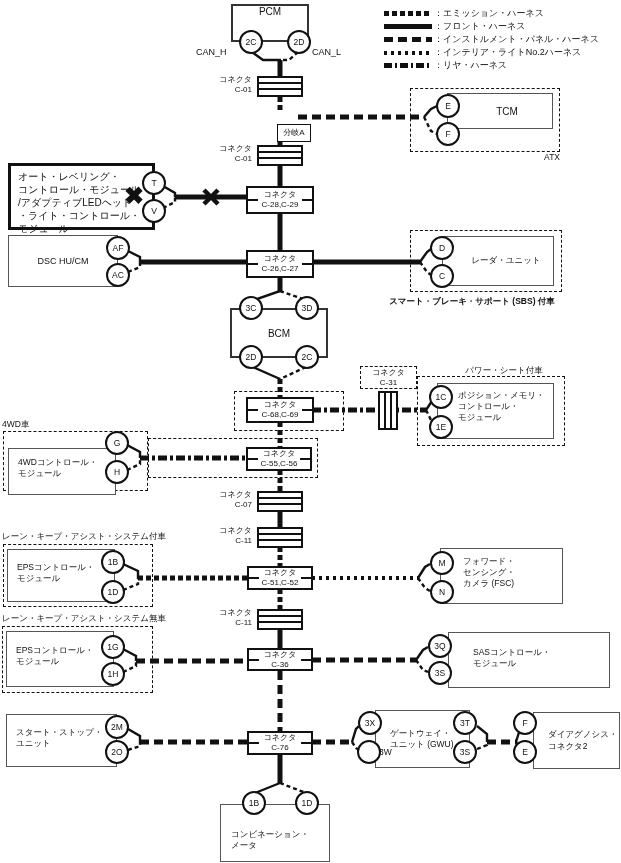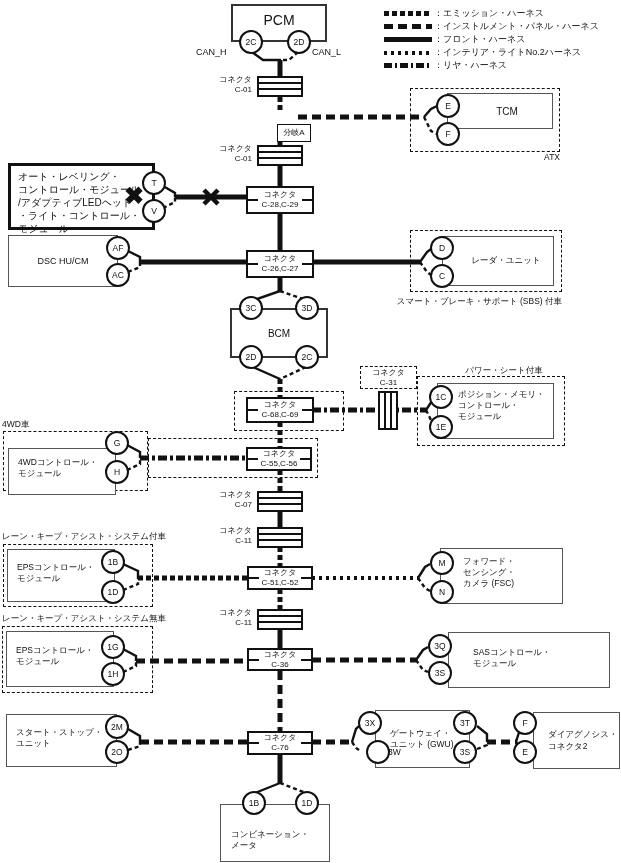--- a/index.html
+++ b/index.html
@@ -117,38 +117,38 @@
     <path class="stub" d="M280,783 L255,793"></path>
     <path class="stubd" d="M280,783 L306,793"></path>
   </svg>
 
   <div class="legend">
     <div class="legrow">
       <div class="lsamp ls-em"></div>
       <span class="legtxt">：エミッション・ハーネス</span>
     </div>
     <div class="legrow">
+      <div class="lsamp ls-fr"></div>
+      <span class="legtxt">：フロント・ハーネス</span>
+    </div>
+    <div class="legrow">
       <div class="lsamp ls-in"></div>
       <span class="legtxt">：インストルメント・パネル・ハーネス</span>
     </div>
     <div class="legrow">
-      <div class="lsamp ls-fr"></div>
-      <span class="legtxt">：フロント・ハーネス</span>
-    </div>
-    <div class="legrow">
       <div class="lsamp ls-it"></div>
       <span class="legtxt">：インテリア・ライトNo.2ハーネス</span>
     </div>
     <div class="legrow">
       <div class="lsamp ls-re"></div>
       <span class="legtxt">：リヤ・ハーネス</span>
     </div>
   </div>
 
-  <div class="box2" style="left:231px;top:4px;width:96px;height:38px;display:flex;justify-content:center;padding-top:6px;font-size:14px;">
+  <div class="box2" style="left:231px;top:4px;width:78px;height:38px;display:flex;justify-content:center;font-size:10px;">
       <span>PCM</span>
     </div>
   <div class="lbl" style="left:196px;top:47px;font-size:9px;">CAN_H</div>
   <div class="lbl" style="left:312px;top:47px;font-size:9px;">CAN_L</div>
 
   <div class="clab" style="left:200px;top:75px;width:52px;">
     <span>コネクタ</span><br>
     <span>C-01</span>
   </div>
   <div class="csym" style="left:257px;top:76px;">
@@ -199,34 +199,34 @@
     <i class="l"></i>
       <i class="r"></i>
     <span>コネクタ</span>
     <span>C-26,C-27</span>
   </div>
 
   <div class="dashedbox" style="left:410px;top:230px;width:152px;height:62px;"></div>
   <div class="box" style="left:442px;top:236px;width:112px;height:50px;display:flex;align-items:center;justify-content:center;font-size:8.5px;padding-left:16px;">
       <span>レーダ・ユニット</span>
     </div>
-  <div class="lbl" style="left:382px;top:296px;width:180px;text-align:right;">スマート・ブレーキ・サポート (SBS) 付車</div>
+  <div class="lbl" style="left:382px;top:296px;width:180px;text-align:center;font-weight:bold;">スマート・ブレーキ・サポート (SBS) 付車</div>
 
   <div class="box2" style="left:230px;top:308px;width:98px;height:50px;display:flex;align-items:center;justify-content:center;font-size:10px;">
       <span>BCM</span>
     </div>
 
   <div class="clab" style="left:360px;top:366px;width:57px;height:23px;border:1.6px dashed #111;text-align:center;box-sizing:border-box;padding-top:1px;">
     <span>コネクタ</span><br>
     <span>C-31</span>
   </div>
   <div class="lbl" style="left:446px;top:365px;width:116px;text-align:center;">パワー・シート付車</div>
   <div class="dashedbox" style="left:417px;top:376px;width:148px;height:70px;"></div>
   <div class="box" style="left:437px;top:383px;width:117px;height:56px;">
-    <div class="mod" style="padding:6px 2px 2px 20px;font-family:Liberation Mono, monospace;">ポジション・メモリ・
+    <div class="mod" style="padding:6px 2px 2px 20px;">ポジション・メモリ・
 コントロール・
 モジュール</div>
   </div>
   <div class="csymv" style="left:378px;top:391px;">
       <b class="a"></b>
       <b class="b"></b>
     </div>
 
   <div class="dashedbox" style="left:234px;top:391px;width:110px;height:40px;"></div>
   <div class="cbox" style="left:246px;top:397px;width:68px;height:26px;">
@@ -366,21 +366,21 @@
   <div class="pin" style="left:101px;top:580px;">1D</div>
   <div class="pin" style="left:430px;top:551px;">M</div>
   <div class="pin" style="left:430px;top:580px;">N</div>
   <div class="pin" style="left:101px;top:635px;">1G</div>
   <div class="pin" style="left:101px;top:662px;">1H</div>
   <div class="pin" style="left:428px;top:634px;">3Q</div>
   <div class="pin" style="left:428px;top:661px;">3S</div>
   <div class="pin" style="left:105px;top:715px;">2M</div>
   <div class="pin" style="left:105px;top:740px;">2O</div>
   <div class="pin" style="left:358px;top:711px;">3X</div>
-  <div class="pin" style="left:366px;top:740px;padding-left:20px;">3W</div>
+  <div class="pin" style="left:357px;top:740px;padding-left:20px;">3W</div>
   <div class="pin" style="left:453px;top:711px;">3T</div>
   <div class="pin" style="left:453px;top:740px;">3S</div>
   <div class="pin" style="left:513px;top:711px;">F</div>
   <div class="pin" style="left:513px;top:740px;">E</div>
   <div class="pin" style="left:242px;top:791px;">1B</div>
   <div class="pin" style="left:295px;top:791px;">1D</div>
 
 </div>
 
 </body></html>

